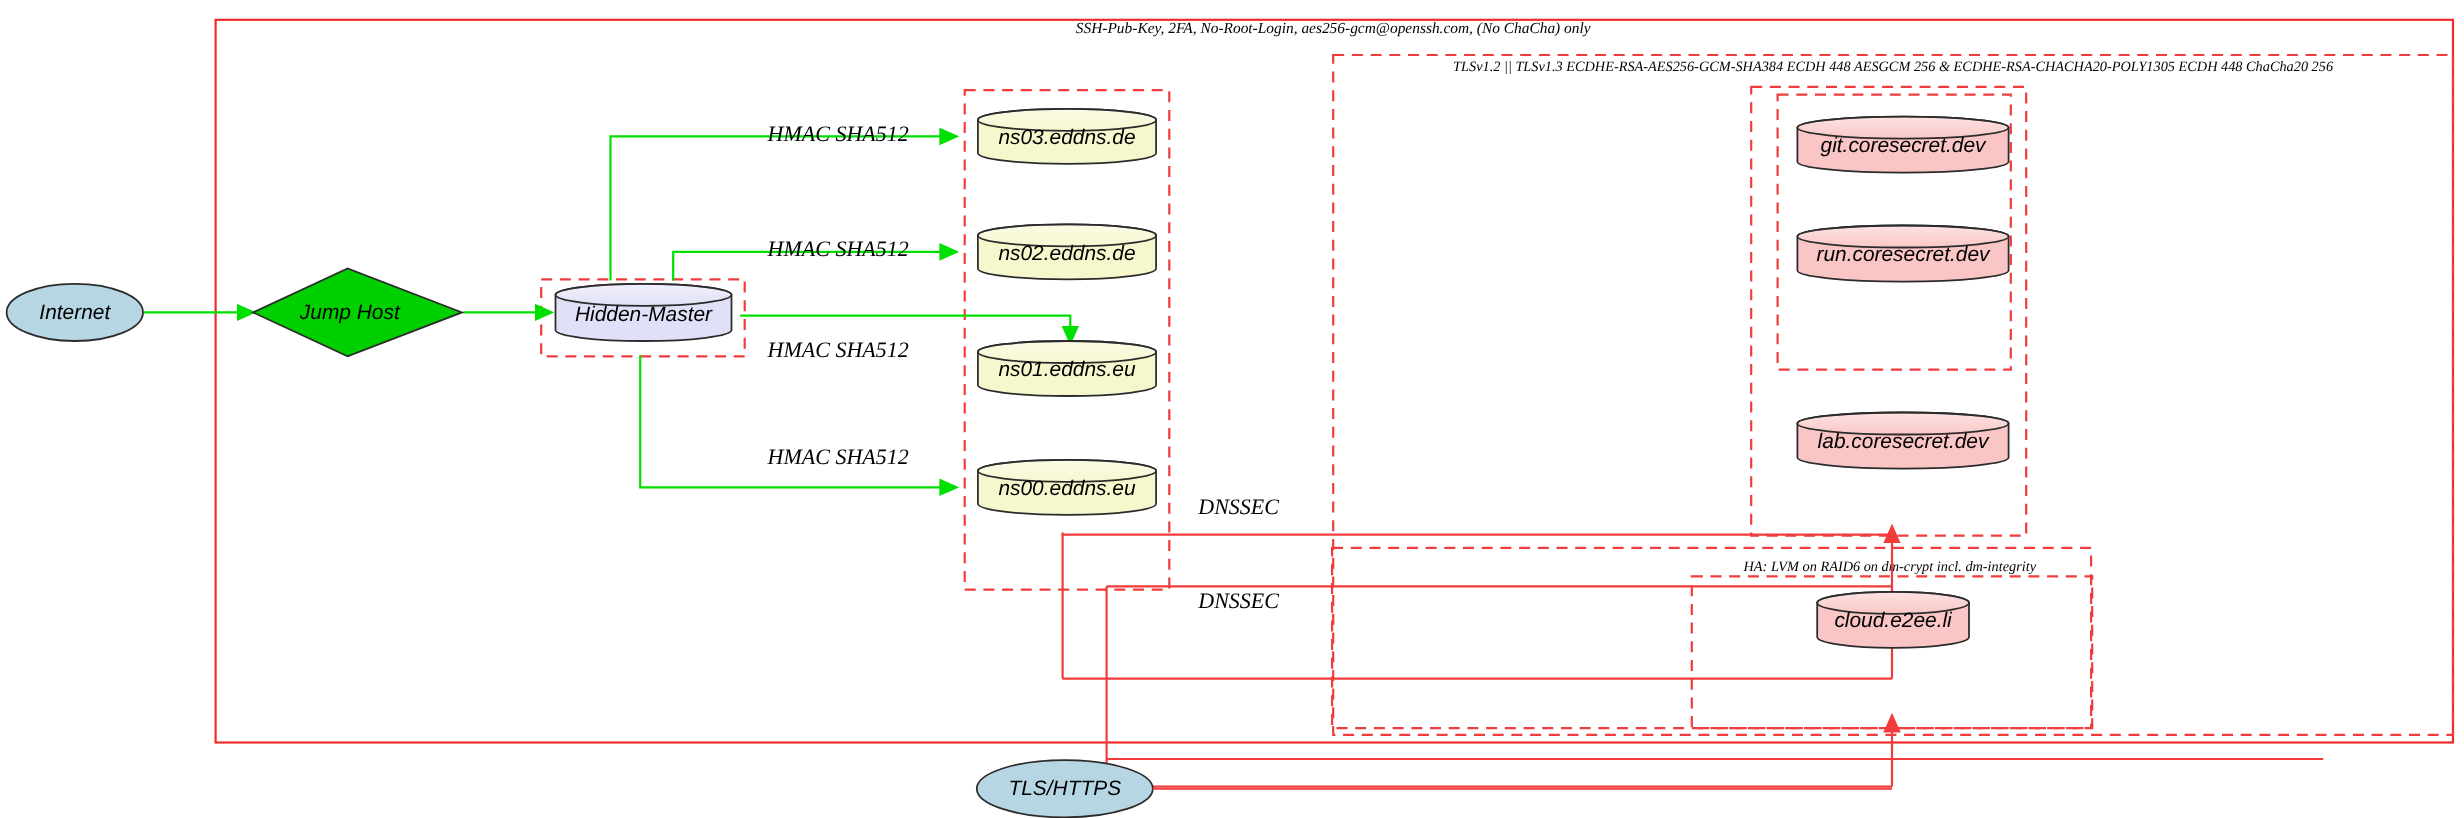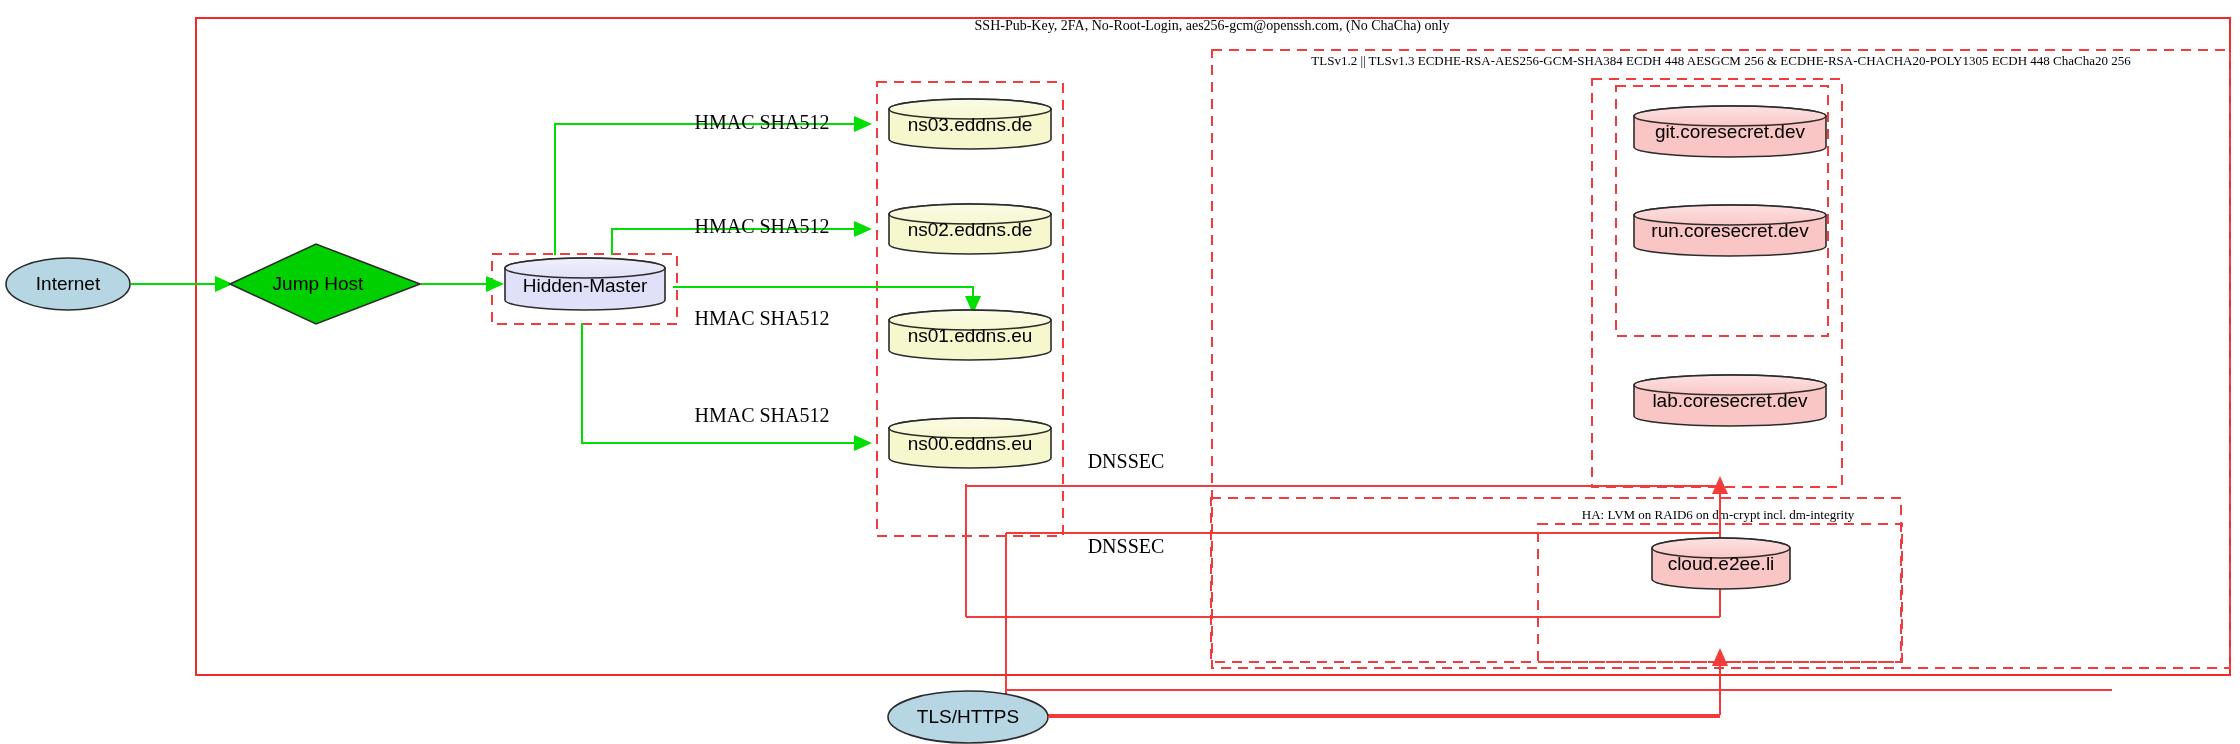--- a/index.html
+++ b/index.html
@@ -10,20 +10,21 @@
   body {
     width: 2240px;
     height: 744px;
     font-family: "Liberation Sans", sans-serif;
     overflow: hidden;
   }
   #diagram-root {
     position: relative;
     width: 2240px;
     height: 677px;
+    font-style: italic;
   }
   svg#graph {
     display: block;
     width: 2240px;
     height: 744px;
   }
   .node-label {
     font-family: "Liberation Sans", sans-serif;
     font-size: 19px;
     fill: #000000;

